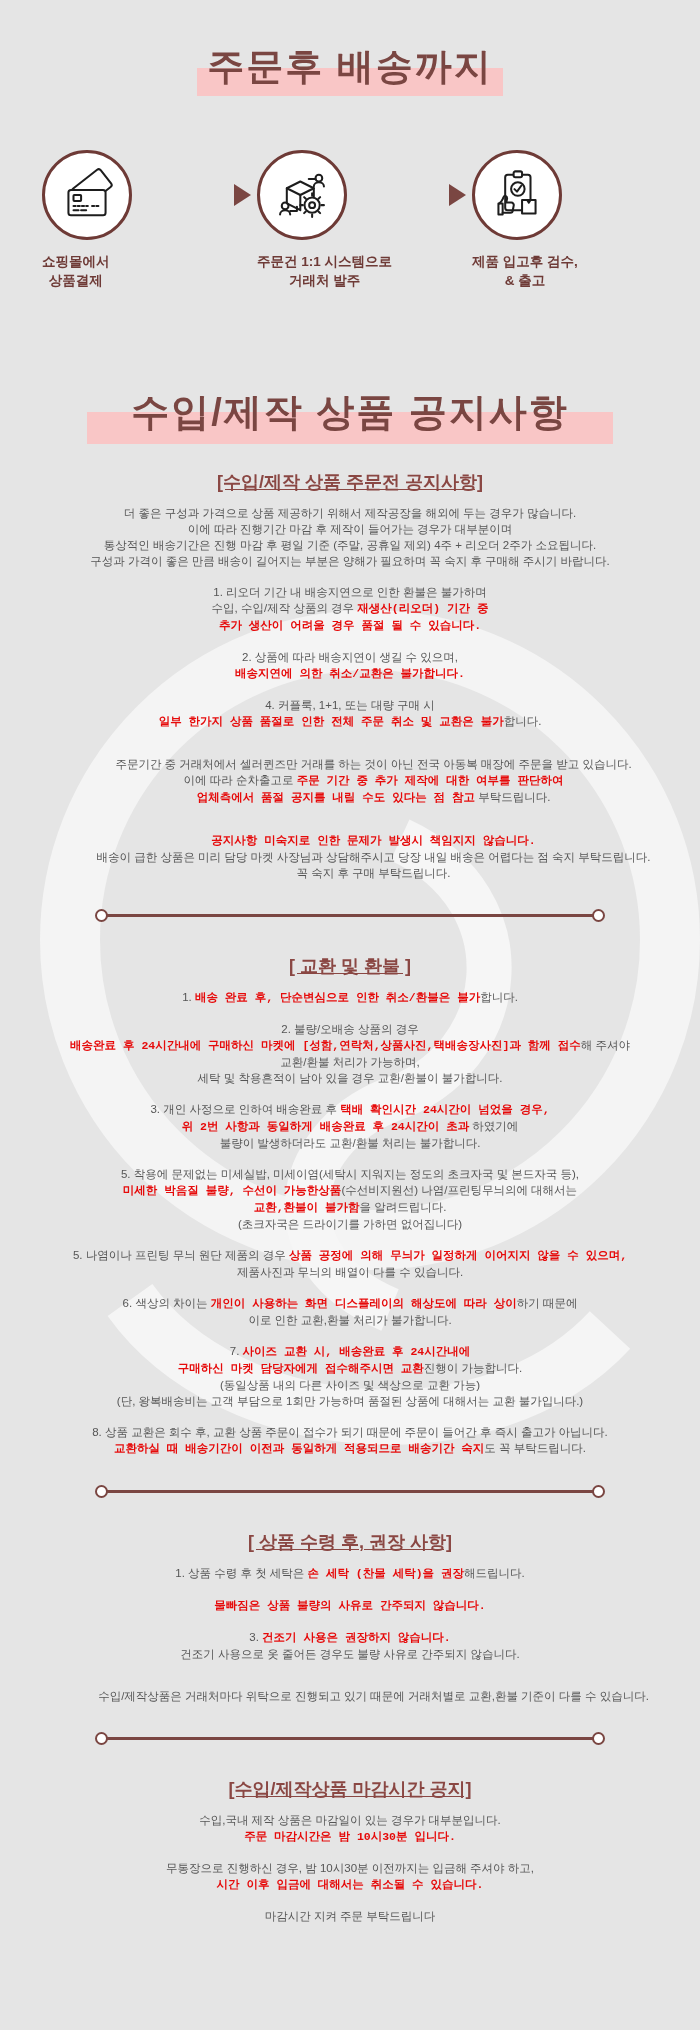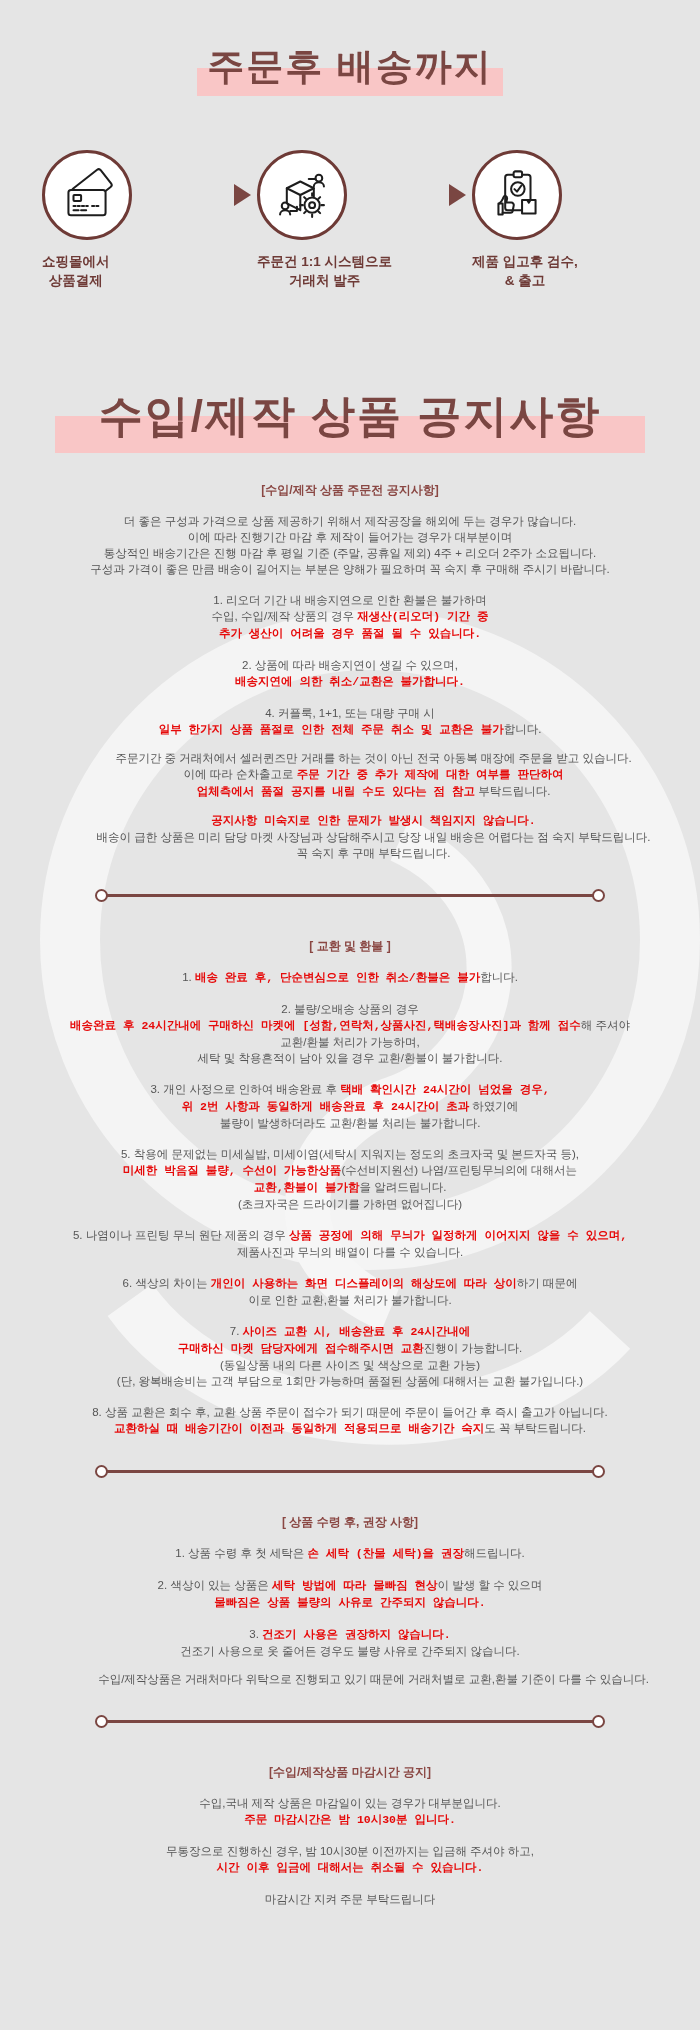--- a/index.html
+++ b/index.html
@@ -8,43 +8,43 @@
   }
   html,body{margin:0;padding:0;background:#fff;}
   body{width:700px;font-family:"Liberation Sans",sans-serif;}
   .page{position:relative;width:700px;height:2030px;overflow:hidden;background:#e5e5e5;}
   .content{position:relative;z-index:1;}
   .watermark{position:absolute;left:-30px;top:540px;z-index:0;pointer-events:none;}
 
   
   .big-title{text-align:center;font-weight:800;color:var(--brown);letter-spacing:2px;margin:0;}
   .t1{padding-top:42px;font-size:37px;}
-  .t2{padding-top:96px;font-size:44px;}
+  .t2{padding-top:96px;font-size:38px;}
   .hl{position:relative;display:inline-block;z-index:0;}
   .hl::before{content:"";position:absolute;z-index:-1;background:var(--pink);}
   .hl1::before{left:-10px;right:-10px;top:52%;height:56%;}
   .hl2::before{left:-44px;right:-44px;top:50%;height:62%;}
 
   
   .steps{display:flex;justify-content:center;align-items:flex-start;margin-top:58px;}
   .step{display:flex;flex-direction:column;align-items:flex-start;width:186px;}
   .step-circle{width:84px;height:84px;border:3.5px solid var(--brown-dark);border-radius:50%;
     display:flex;align-items:center;justify-content:center;background:#fff;}
   .step-circle svg{width:54px;height:54px;stroke:#1d1d1d;fill:none;stroke-width:2.4;
     stroke-linecap:round;stroke-linejoin:round;}
   .step-label{margin-top:13px;text-align:center;font-size:13.5px;font-weight:700;
     color:var(--brown-dark);line-height:1.4;}
   .flow-arrow{width:0;height:0;border-left:17px solid var(--brown);border-top:11px solid transparent;
     border-bottom:11px solid transparent;margin:34px 6px 0;}
 
   
   .notice-body{margin-top:6px;text-align:center;color:var(--txt);font-size:11.5px;line-height:16px;}
-  .sec-header{margin-top:36px;color:var(--sec);font-weight:700;font-size:12px;}
+  .sec-header{margin-top:36px;color:var(--sec);font-weight:700;font-size:18px;text-decoration:underline;}
   .para{margin-top:15px;}
-  .para.lg{margin-top:12px;padding-left:47px;}
+  .para.lg{margin-top:26px;padding-left:47px;}
   .red{color:var(--red);font-weight:700;font-family:Liberation Mono, monospace;}
   .divider{display:flex;align-items:center;width:510px;margin:28px auto;}
   .divider .ring{width:9px;height:9px;border:2.5px solid var(--brown);border-radius:50%;background:#fff;flex:none;}
   .divider .bar{flex:1;height:2.5px;background:var(--brown);margin:0 -1px;}
 </style>
 </head>
 <body>
 
 <div class="page">
 
@@ -222,21 +222,20 @@
           <span class="ring"></span>
           <span class="bar"></span>
           <span class="ring"></span>
         </div>
         <section class="notice-section">
           <div class="sec-header">[ 상품 수령 후, 권장 사항]</div>
           <div class="para">
             <div class="line"><span>1. 상품 수령 후 첫 세탁은 </span><span class="red">손 세탁 (찬물 세탁)을 권장</span><span>해드립니다.</span></div>
           </div>
           <div class="para">
-            <div class="line"><span>2. 색상이 있는 상품은 </span><span class="red">세탁 방법에 따라 물빠짐 현상</span><span>이 발생 할 수 있으며</span></div>
             <div class="line"><span class="red">물빠짐은 상품 불량의 사유로 간주되지 않습니다.</span></div>
           </div>
           <div class="para">
             <div class="line"><span>3. </span><span class="red">건조기 사용은 권장하지 않습니다.</span></div>
             <div class="line"><span>건조기 사용으로 옷 줄어든 경우도 불량 사유로 간주되지 않습니다.</span></div>
           </div>
           <div class="para lg">
             <div class="line"><span>수입/제작상품은 거래처마다 위탁으로 진행되고 있기 때문에 거래처별로 교환,환불 기준이 다를 수 있습니다.</span></div>
           </div>
         </section>

